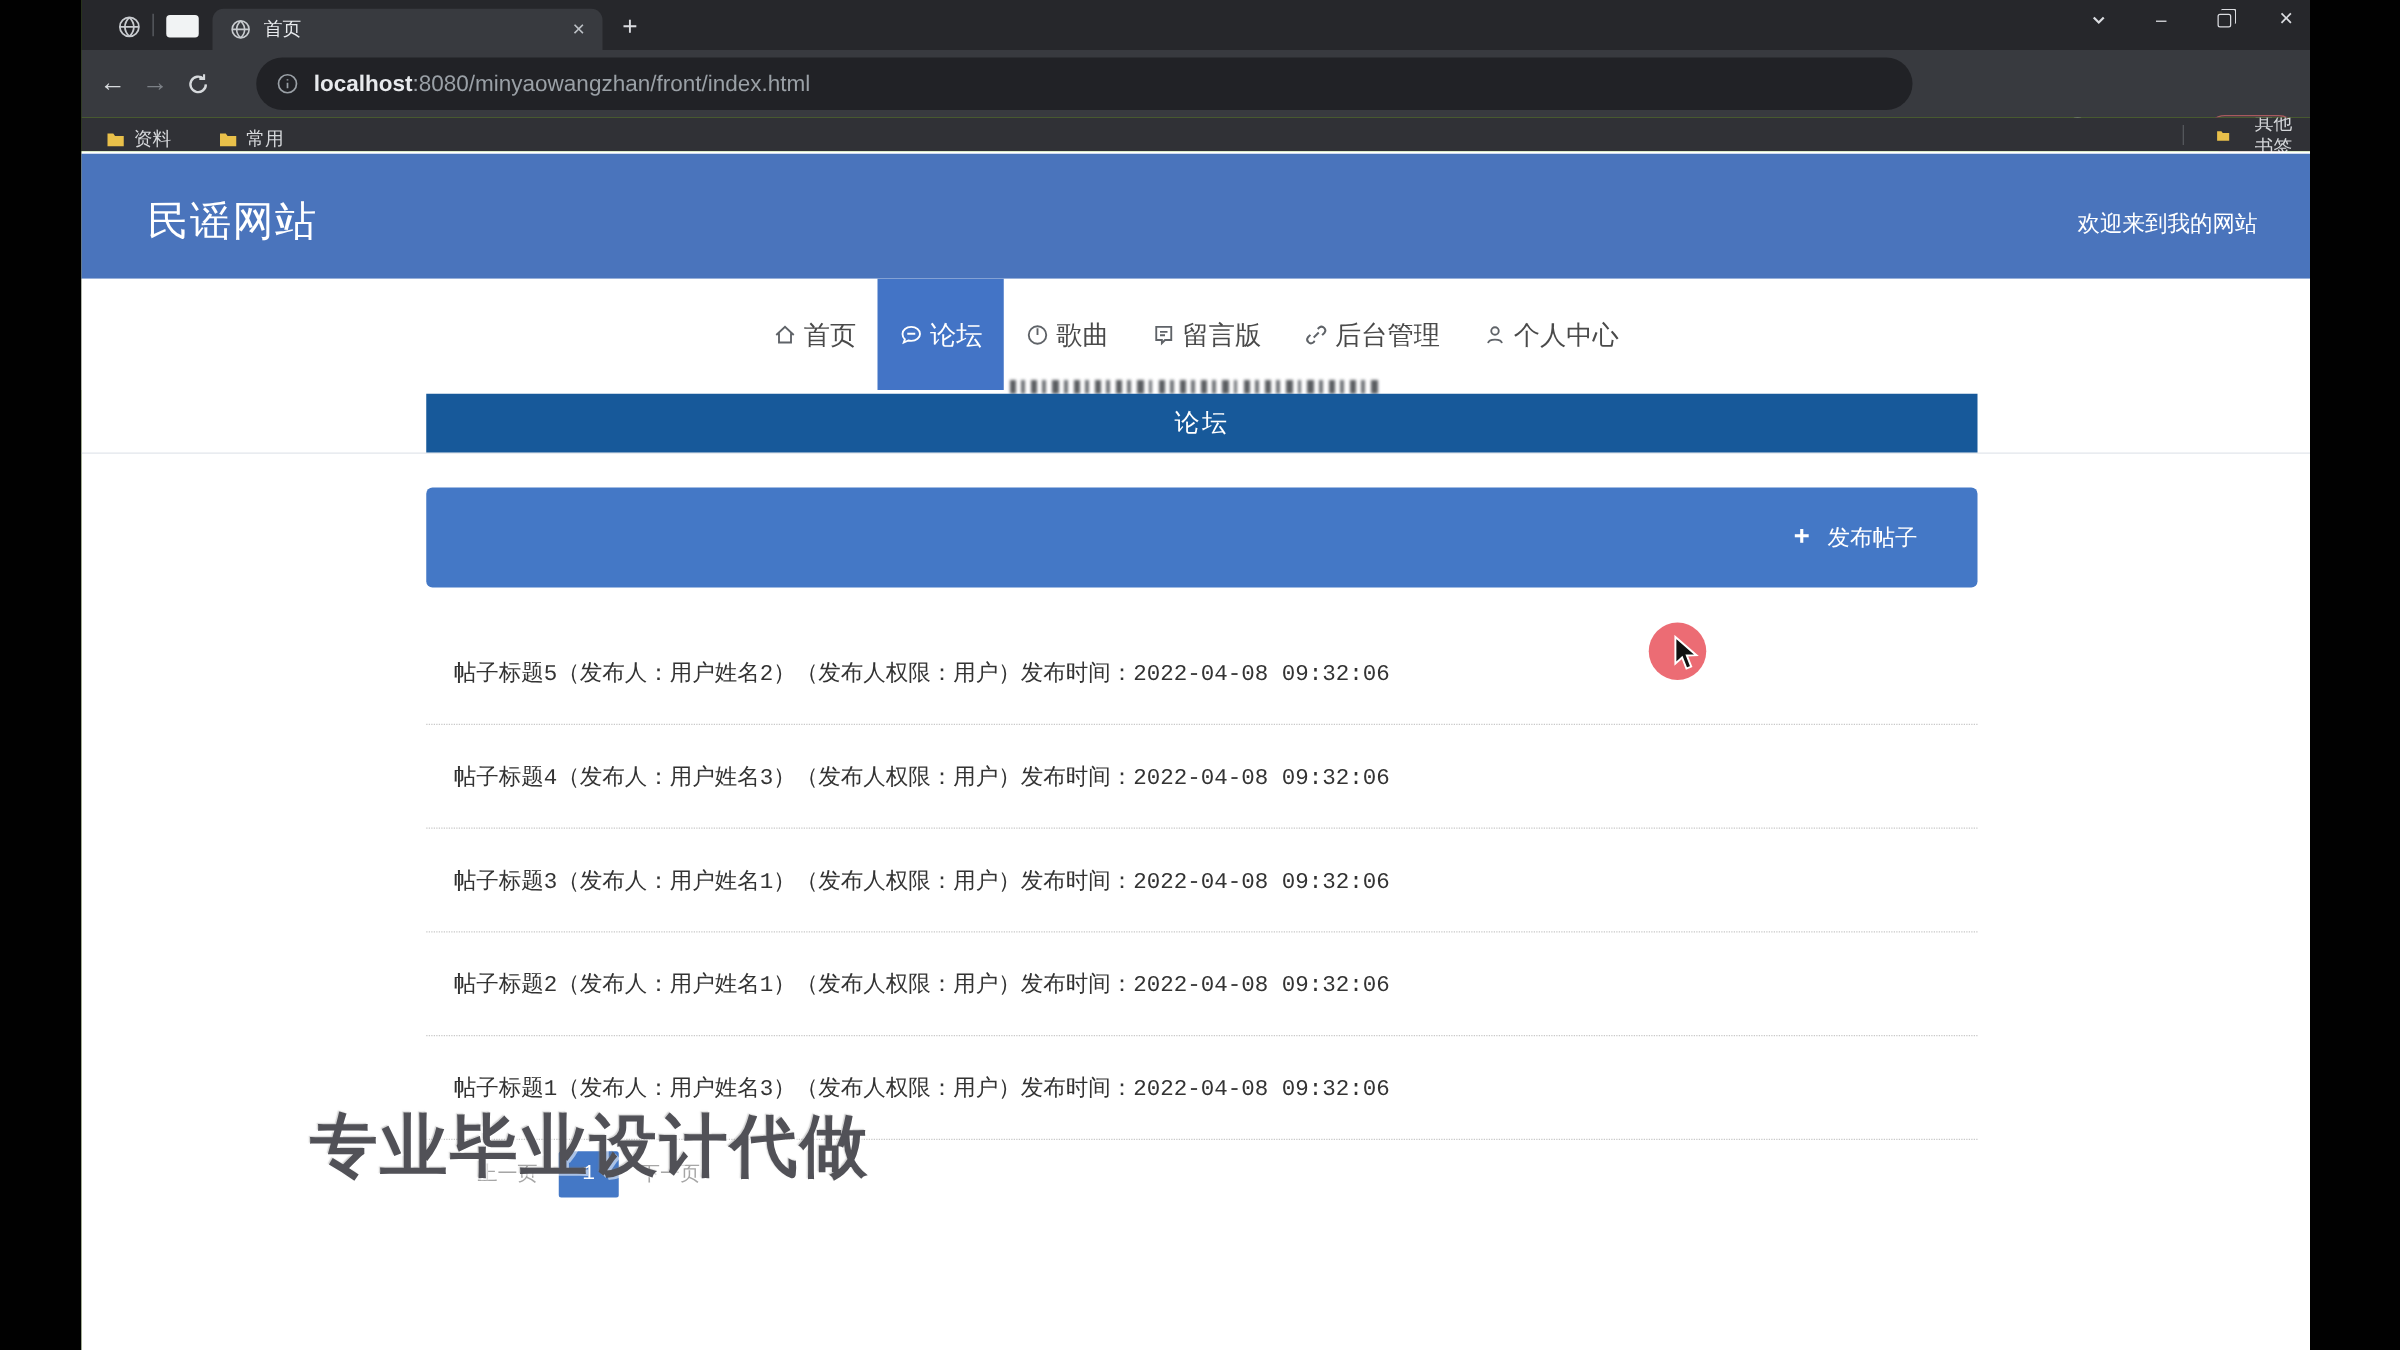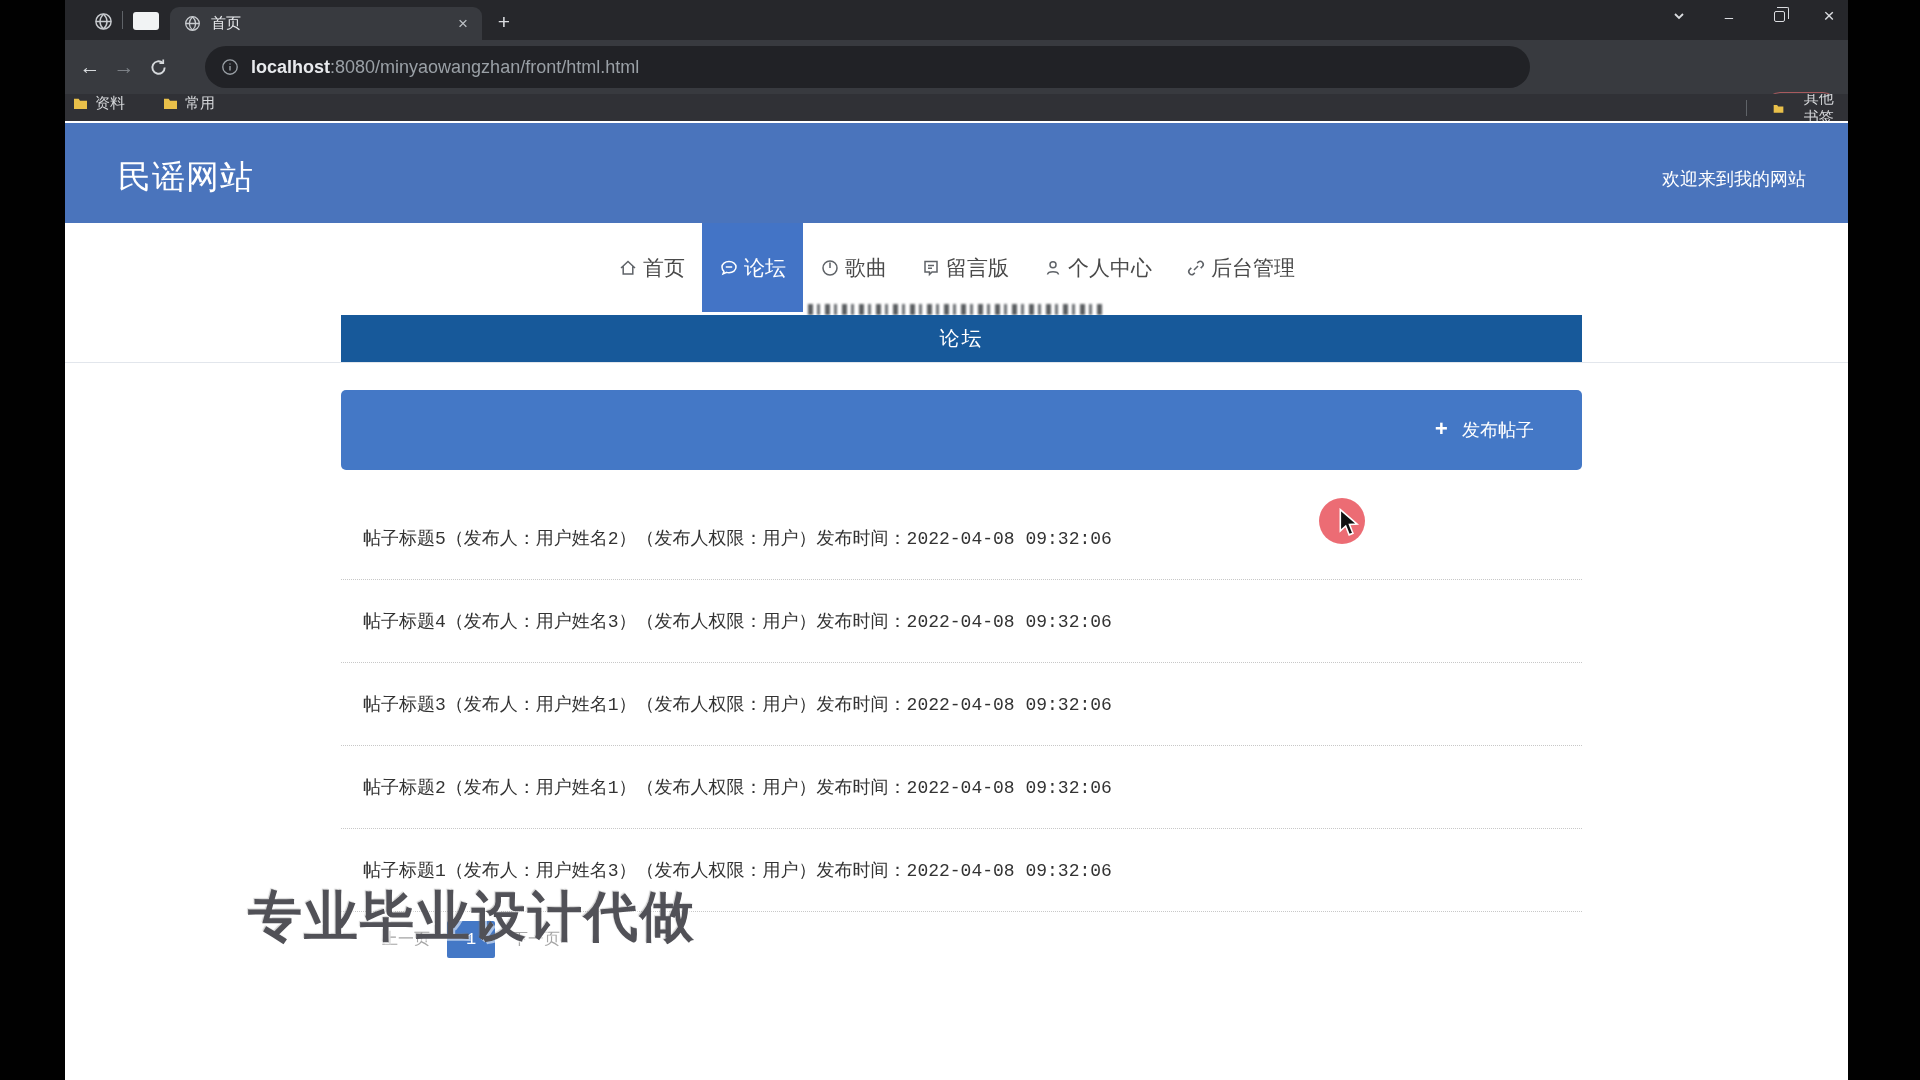--- a/index.html
+++ b/index.html
@@ -36,21 +36,21 @@
   .side-panel-ico:before { content:""; position:absolute; right:0; top:0; width:5px; height:100%; background:#e8eaed; }
   .incog-chip { display:flex; align-items:center; gap:8px; }
   .incog-circle { width:26px; height:26px; background:#f1f3f4; border-radius:50%; display:flex; align-items:center; justify-content:center; }
   .incog-label { color:#e8eaed; font-size:17px; }
   .update-pill { display:flex; align-items:center; gap:12px; border:1.5px solid #a85a5e; border-radius:15px; height:30px; padding:0 12px; }
   .update-txt { color:#f08a8d; font-size:16px; }
   .kebab { color:#f08a8d; font-size:15px; letter-spacing:0; line-height:5px; display:flex; flex-direction:column; gap:2px; }
   .kebab i { width:3px; height:3px; background:#f08a8d; border-radius:50%; display:block; }
 
   
-  .bookmarks { position:absolute; left:0; top:94px; width:100%; height:27px; background:#303136; display:flex; align-items:flex-start; padding-left:8px; }
+  .bookmarks { position:absolute; left:0; top:94px; width:100%; height:27px; background:#303136; display:flex; align-items:flex-end; padding-left:20px; }
   .bm-item { display:flex; align-items:center; gap:7px; margin-right:38px; }
   .bm-label { color:#d5d7da; font-size:15px; }
   .bm-right { position:absolute; right:0; top:0; height:28px; display:flex; align-items:center; gap:20px; overflow:hidden; width:102px; }
   .bm-vdiv { width:1px; height:16px; background:#5f6368; margin-right:6px; }
 
   
   .webpage { position:absolute; left:0; top:121px; width:100%; height:959px; background:#fff; overflow:hidden;font-family:Liberation Mono, monospace; }
   .site-header { position:absolute; left:0; top:2px; width:100%; height:100px; background:#4a74bc; }
   .site-title { position:absolute; left:53px; top:32px; color:#fff; font-size:33px; letter-spacing:1px; }
   .site-welcome { position:absolute; right:42px; top:44px; color:#fff; font-size:18px; }
@@ -142,21 +142,21 @@
           <path d="M16.5 10a6.5 6.5 0 1 1-2-4.7"></path>
             <path d="M15 1.5v4h-4" stroke-width="1.8"></path>
         </svg>
       </span>
 
       <div class="omnibox">
         <svg width="18" height="18" viewBox="0 0 20 20" fill="none" stroke="#9aa0a6" stroke-width="1.5">
           <circle cx="10" cy="10" r="8"></circle>
             <path d="M10 9v5M10 6v1.2"></path>
         </svg>
-        <span class="url"><b>localhost</b><span>:8080/minyaowangzhan/front/html.html</span></span>
+        <span class="url"><b>localhost</b><span>:8080/minyaowangzhan/front/index.html</span></span>
       </div>
 
       <div class="omni-right">
         <span style="position:relative;">
           <svg width="18" height="18" viewBox="0 0 20 20" fill="#d6d9dc">
               <path d="M3 8v4h4l5 4V4L7 8H3z"></path>
             </svg>
           <span style="position:absolute;right:-2px;bottom:0;width:7px;height:7px;background:#e2574c;"></span>
         </span>
         <span class="star">☆</span>
@@ -234,34 +234,34 @@
           <span>歌曲</span>
         </div>
         <div class="nav-item">
           <svg width="20" height="20" viewBox="0 0 20 20" fill="none" stroke-width="1.5">
               <path d="M4 3.5h12v10.5h-5l-2.5 2.5v-2.5H4z"></path>
               <path d="M7 7.5h6M7 10.2h4"></path>
             </svg>
           <span>留言版</span>
         </div>
         <div class="nav-item">
-          <svg width="20" height="20" viewBox="0 0 20 20" fill="none" stroke-width="1.5">
-              <circle cx="10" cy="6.8" r="3"></circle>
-              <path d="M4.5 16.5c.5-3.7 10.5-3.7 11 0"></path>
-            </svg>
-          <span>个人中心</span>
-        </div>
-        <div class="nav-item">
           <svg width="20" height="20" viewBox="0 0 20 20" fill="none" stroke-width="1.6">
               <path d="M8 12l4-4"></path>
               <path d="M11.2 5.2l1.2-1.2a3 3 0 0 1 4.2 4.2l-1.9 1.9"></path>
               <path d="M8.8 14.8l-1.2 1.2a3 3 0 0 1-4.2-4.2l1.9-1.9"></path>
             </svg>
           <span>后台管理</span>
         </div>
+        <div class="nav-item">
+          <svg width="20" height="20" viewBox="0 0 20 20" fill="none" stroke-width="1.5">
+              <circle cx="10" cy="6.8" r="3"></circle>
+              <path d="M4.5 16.5c.5-3.7 10.5-3.7 11 0"></path>
+            </svg>
+          <span>个人中心</span>
+        </div>
       </div>
 
       <div class="header-shadow"></div>
       <div class="smudge"></div>
 
       <div class="page-banner">
         <span class="page-banner-title">论坛</span>
       </div>
 
       <div class="publish-bar">

